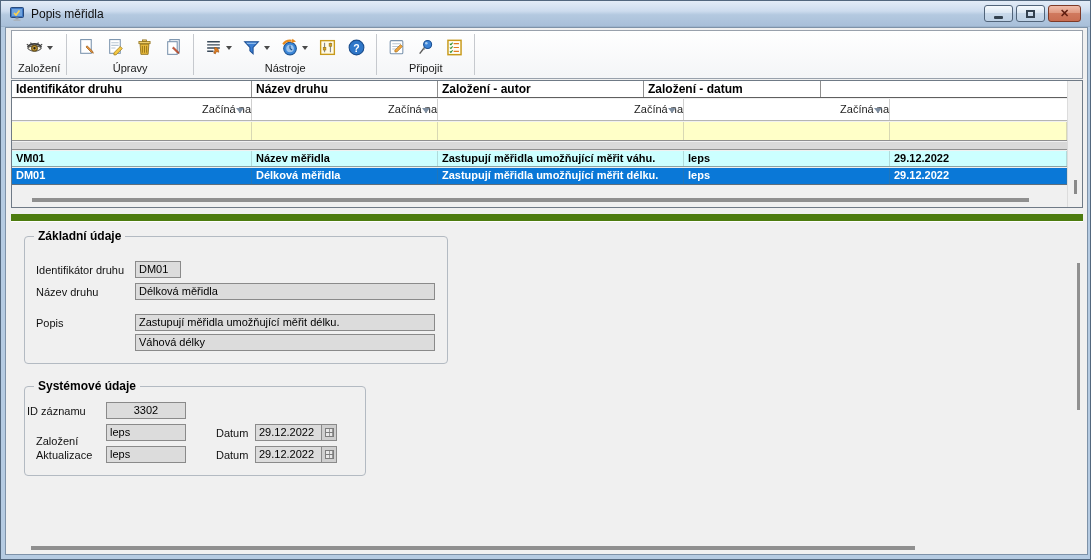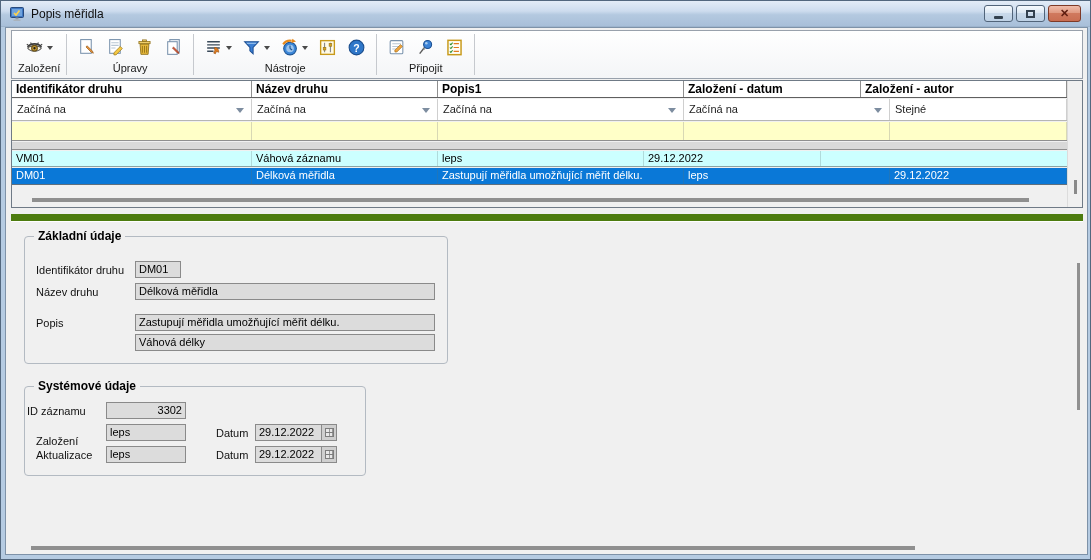--- a/index.html
+++ b/index.html
@@ -45,56 +45,56 @@
   
   .grid-panel { position:absolute; left:5px; top:52px; width:1072px; height:128px;
                 background:#f0f0f0; border:1px solid #6f7a86; }
   .grow { position:absolute; left:0; display:flex; width:1055px; }
   .w1{width:240px}.w2{width:186px}.w3{width:246px}.w4{width:206px}.w5{width:177px}
 
   .g-hdr { top:0; height:17px; background:#ffffff; border-bottom:1px solid #5f5f5f; }
   .hcell { font-size:12px; font-weight:bold; color:#000; padding:1px 0 0 4px;
            border-right:1px solid #8f8f8f; overflow:hidden; white-space:nowrap; }
 
-  .g-filter { top:18px; height:22px; background:#ffffff; border-bottom:1px solid #b5b5b5; }
+  .g-filter { top:18px; height:22px; background:#ffffff; border-bottom:1px solid #b5b5b5;text-align:right; }
   .fcell { position:relative; font-size:11px; color:#1d1d1d; padding:4px 0 0 5px;
            border-right:1px solid #cfcfcf; white-space:nowrap; }
   .chev { position:absolute; right:7px; top:9px; width:0; height:0;
           border:4px solid transparent; border-top:5px solid #7d8da0; }
 
   .g-yellow { top:41px; height:19px; background:#ffffc8; border-bottom:1px solid #8f8f8f; }
   .ycell { border-right:1px solid #d8d8b4; }
 
   .g-band { position:absolute; top:61px; left:0; width:1055px; height:8px;
             background:#d9d9d9; border-bottom:1px solid #8f8f8f; }
 
   .g-data { height:16px; }
   .g-data .dcell { font-size:11px; padding:1px 5px 0 4px; white-space:nowrap; overflow:hidden;
-                   border-right:1px solid rgba(90,110,110,.25); }
+                   border-right:1px solid rgba(90,110,110,.25);font-weight:bold; }
   .r0 { top:70px; background:#ccffff; color:#000; border-bottom:1px solid #8aa3a3; }
   .r1 { top:87px; background:#0a78d7; color:#ffffff; border-bottom:1px solid #5f6f7d; height:17px; }
 
   .g-hscroll { position:absolute; left:0; top:105px; width:1055px; height:21px; background:#f0f0f0; }
   .g-hscroll .thumb { position:absolute; left:20px; top:12px; width:997px; height:4px; background:#8f8f8f; }
   .g-vstrip { position:absolute; left:1055px; top:0; width:15px; height:126px; background:#f0f0f0;
               border-left:1px solid #dcdcdc; }
   .g-vstrip .thumb { position:absolute; left:6px; top:99px; width:3px; height:14px; background:#8a8a8a; }
 
   
   .detail { position:absolute; left:5px; top:186px; width:1072px; height:334px;
             background:#f0f0f0; border-top:7px solid #4d7c0f; box-shadow:inset 0 1px 0 #ffffff; }
   .gbox { position:absolute; border:1px solid #b3bac2; border-radius:4px; }
   .gb1 { left:13px; top:15px; width:424px; height:128px; }
   .gb2 { left:13px; top:165px; width:342px; height:90px; }
   .gtitle { position:absolute; top:-8px; left:9px; background:#f0f0f0; padding:0 4px;
             font-size:12px; font-weight:bold; color:#000; }
   .dlabel { position:absolute; font-size:11px; color:#111; white-space:nowrap; }
   .fld { position:absolute; height:17px; background:#dcdcdc; border:1px solid #8a8a8a;
          font-size:11px; line-height:15px; color:#000; padding:0 3px; white-space:nowrap; overflow:hidden; }
-  .fld.num { text-align:right; }
+  .fld.num { text-align:center; }
   .datewrap { position:absolute; display:flex; }
   .datewrap .fld { position:static; width:67px; }
   .calbtn { width:15px; height:17px; background:#cfcfcf; border:1px solid #8a8a8a; border-left:none;
             display:flex; align-items:center; justify-content:center; }
   .calglyph { width:9px; height:9px; border:1px solid #7d7d7d;
               background:
                 linear-gradient(#7d7d7d,#7d7d7d) 0 3px/9px 1px no-repeat,
                 linear-gradient(#9a9a9a,#9a9a9a) 3px 0/1px 9px no-repeat,
                 linear-gradient(#9a9a9a,#9a9a9a) 6px 0/1px 9px no-repeat, #e8e8e8; }
 
@@ -264,46 +264,45 @@
       <div class="tsep"></div>
 
 
     </div>
 
     <div class="grid-panel">
 
       <div class="grow g-hdr">
         <div class="hcell w1">Identifikátor druhu</div>
         <div class="hcell w2">Název druhu</div>
-        <div class="hcell w3">Popis1</div>
+        <div class="hcell w4">Založení - autor</div>
         <div class="hcell w5">Založení - datum</div>
-        <div class="hcell w4">Založení - autor</div>
       </div>
 
       <div class="grow g-filter">
         <div class="fcell w1"><span>Začíná na</span><span class="chev"></span></div>
         <div class="fcell w2"><span>Začíná na</span><span class="chev"></span></div>
         <div class="fcell w3"><span>Začíná na</span><span class="chev"></span></div>
         <div class="fcell w4"><span>Začíná na</span><span class="chev"></span></div>
-        <div class="fcell w5"><span>Stejné</span></div>
       </div>
 
       <div class="grow g-yellow">
         <div class="ycell w1"></div>
         <div class="ycell w2"></div>
         <div class="ycell w3"></div>
         <div class="ycell w4"></div>
         <div class="ycell w5"></div>
       </div>
 
       <div class="g-band"></div>
 
       <div class="grow g-data r0">
         <div class="dcell w1">VM01</div>
-        <div class="dcell w2">Váhová záznamu</div>
+        <div class="dcell w2">Název měřidla</div>
+        <div class="dcell w3">Zastupují měřidla umožňující měřit váhu.</div>
         <div class="dcell w4">leps</div>
         <div class="dcell w5">29.12.2022</div>
       </div>
 
       <div class="grow g-data r1">
         <div class="dcell w1">DM01</div>
         <div class="dcell w2">Délková měřidla</div>
         <div class="dcell w3">Zastupují měřidla umožňující měřit délku.</div>
         <div class="dcell w4">leps</div>
         <div class="dcell w5">29.12.2022</div>

